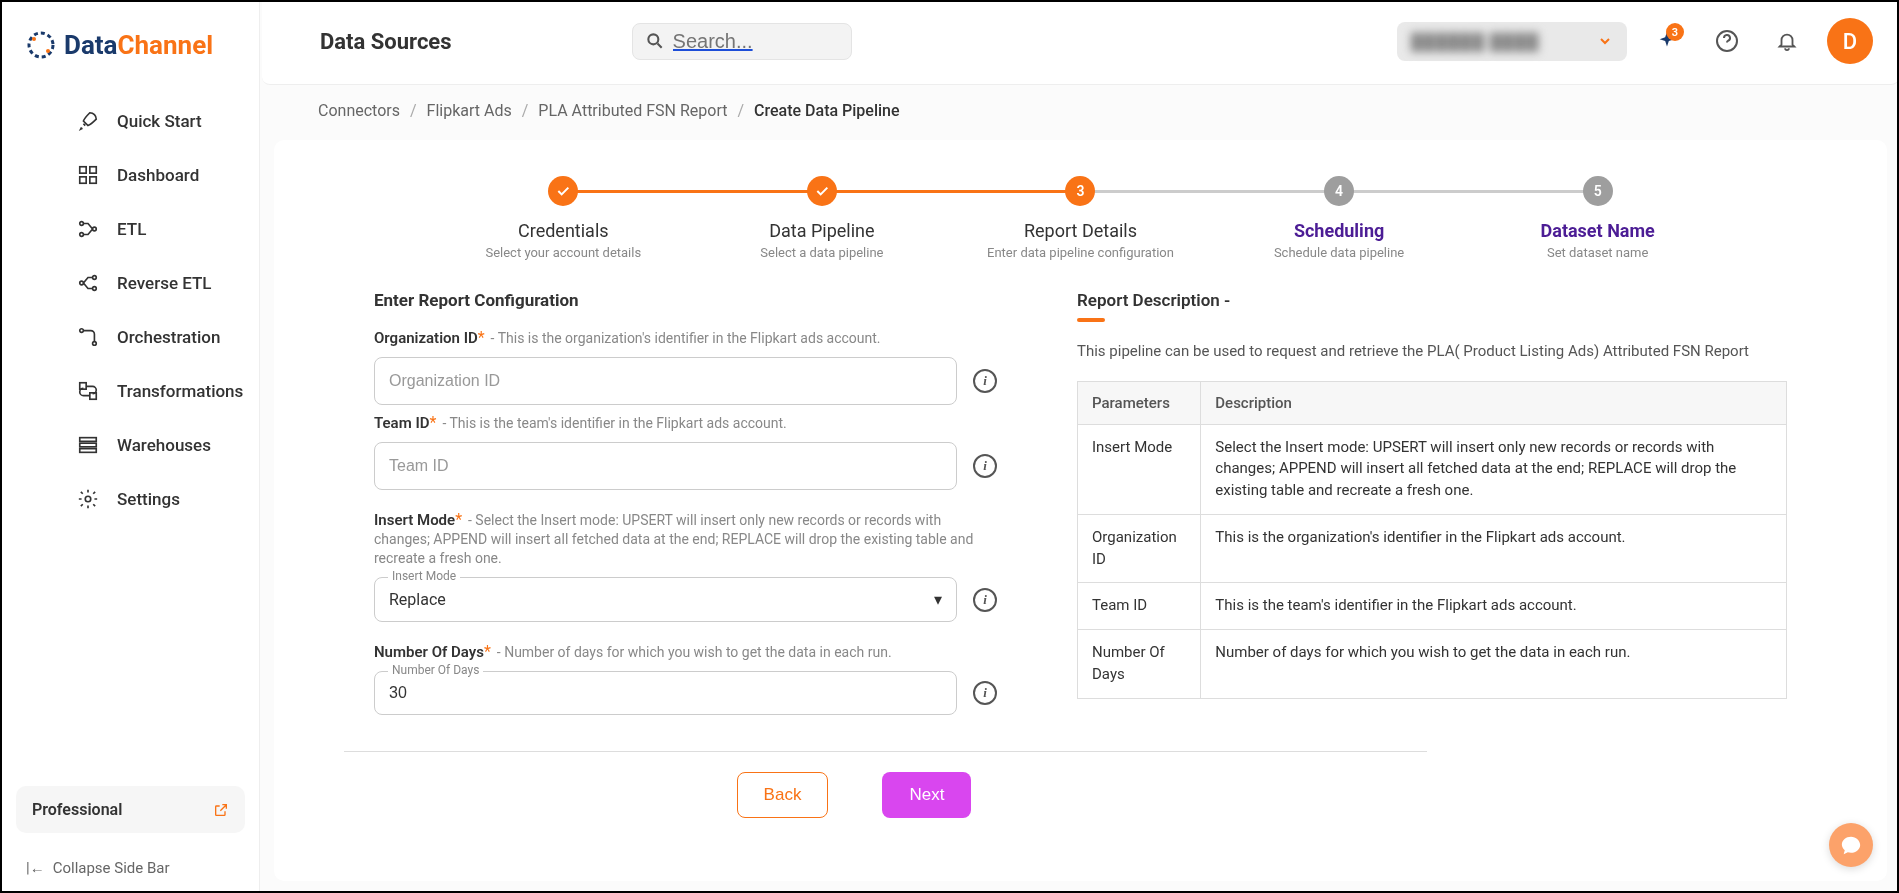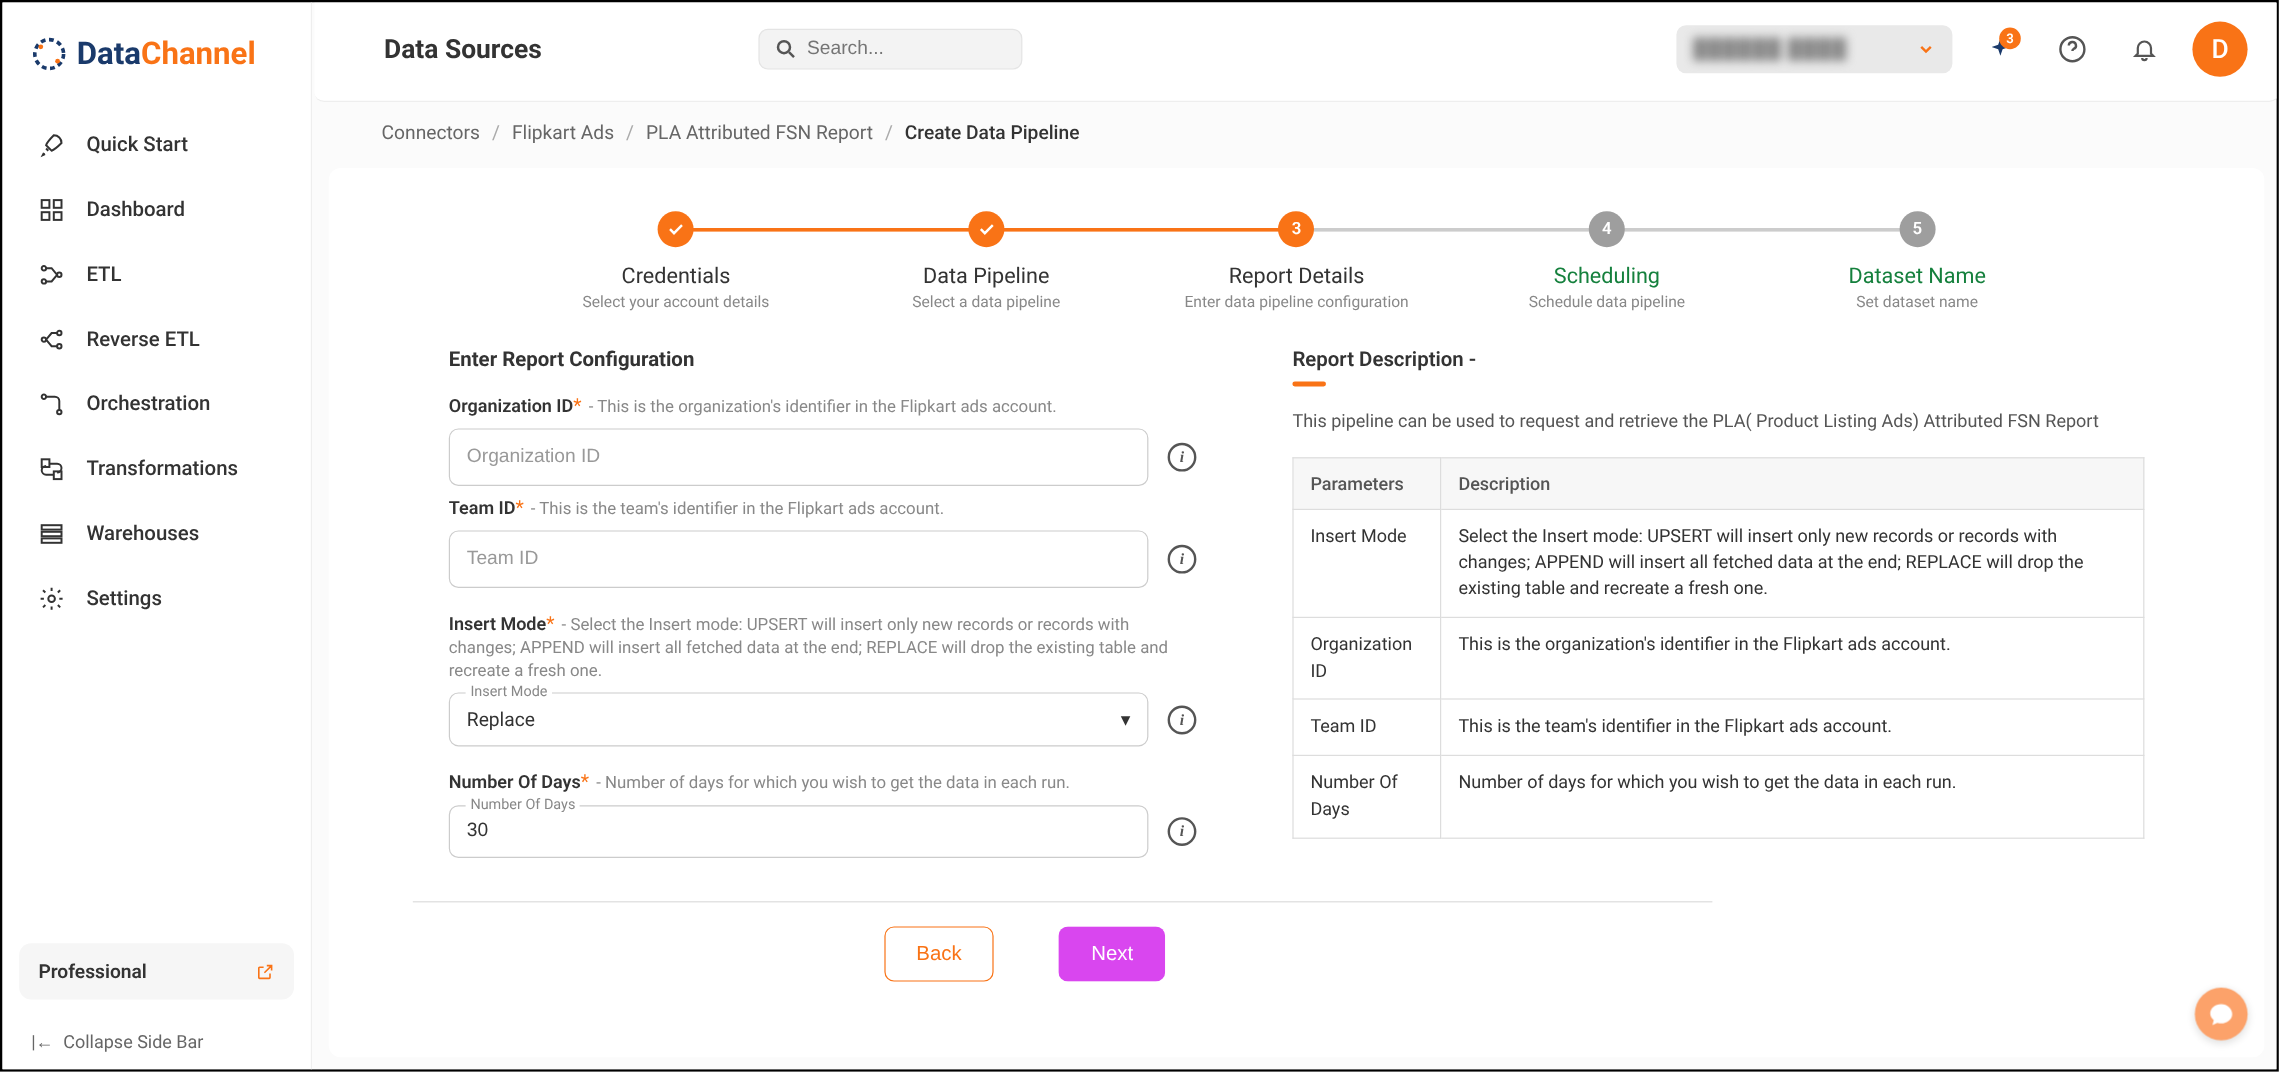--- a/index.html
+++ b/index.html
@@ -5,32 +5,32 @@
   * { box-sizing: border-box; margin: 0; padding: 0; }
   body { font-family: -apple-system, BlinkMacSystemFont, "Segoe UI", Roboto, sans-serif; background: #fff; color: #333; height: 893px; width: 1899px; overflow: hidden; border: 2px solid #000; position: relative; }
   .inner-wrap { width: 1899px; height: 893px; display:flex; }
 
   
   .sidebar { width: 258px; background: #fff; border-right: 1px solid #eee; display: flex; flex-direction: column; padding-top: 18px; }
   .logo { display: flex; align-items: center; gap: 8px; padding: 10px 24px 24px 24px; }
   .logo-text { font-size: 26px; font-weight: 700; }
   .logo-data { color: #1a3a6b; }
   .logo-chan { color: #f97316; }
-  .nav { flex:1; padding: 10px 4px; }
+  .nav { flex:1; padding: 10px 16px; margin-left: 33px; }
   .nav-item { display:flex; align-items:center; gap: 18px; padding: 16px 26px; font-size:17px; color:#333; cursor:pointer; font-weight:500; }
   .nav-icon { width:22px; height:22px; display:flex; align-items:center; justify-content:center; color:#333; }
   .plan-box { margin: 14px; padding: 14px 16px; background:#f6f6f6; border-radius:10px; display:flex; align-items:center; justify-content:space-between; font-weight:600; color:#333; font-size:16px; }
   .collapse-row { padding: 12px 24px 18px; font-size:15px; color:#666; display:flex; align-items:center; gap:8px; cursor:pointer; }
 
   
   .main { flex:1; display:flex; flex-direction:column; background:#fbfbfb; overflow:hidden; }
   .topbar { display:flex; align-items:center; padding: 16px 26px 20px 58px; background:#fff; gap: 20px; border-bottom:1px solid #eee; border-radius: 0 0 8px 8px; margin: 0 2px; }
   .page-title { font-size:22px; font-weight:700; color:#333; }
   .search-wrap { margin-left: 160px; display:flex; align-items:center; background:#f3f3f3; border:1px solid #e4e4e4; border-radius:8px; padding:6px 12px; width:220px; gap:8px; }
-  .search-input { border:none; background:transparent; outline:none; font-size:16px; color:#1d4ed8; flex:1; }
+  .search-input { border:none; background:transparent; outline:none; font-size:20px; color:#1d4ed8; flex:1;text-decoration:underline; }
   .topbar-spacer { flex:1; }
   .workspace-select { background:#e9e9e9; border-radius:8px; padding:10px 14px; display:flex; align-items:center; gap:14px; width:230px; justify-content:space-between; cursor:pointer; }
   .ws-blur { filter: blur(4px); color:#888; font-weight:600; letter-spacing:1px; }
   .icon-btn { width:40px; height:40px; display:flex; align-items:center; justify-content:center; cursor:pointer; color:#555; position:relative; }
   .badge { position:absolute; top:2px; right:3px; background:#f97316; color:#fff; border-radius:50%; width:18px; height:18px; font-size:11px; display:flex; align-items:center; justify-content:center; font-weight:600; }
   .avatar { width:46px; height:46px; border-radius:50%; background:#f97316; color:#fff; display:flex; align-items:center; justify-content:center; font-size:22px; font-weight:500; }
 
   .breadcrumb { padding: 16px 58px 10px; font-size:16px; color:#666; display:flex; gap:10px; }
   .breadcrumb a { color:#666; cursor:pointer; }
   .breadcrumb .sep { color:#aaa; }
@@ -38,21 +38,21 @@
 
   .card { background:#fff; margin: 10px 14px 14px; border-radius:10px; padding: 26px 30px 30px; flex:1; overflow:auto; }
 
   
   .stepper { display:flex; align-items:flex-start; justify-content:space-between; padding: 10px 130px 30px; position:relative; }
   .step { flex:1; display:flex; flex-direction:column; align-items:center; position:relative; }
   .step-circle { width:30px; height:30px; border-radius:50%; display:flex; align-items:center; justify-content:center; color:#fff; font-size:14px; font-weight:600; z-index:2; }
   .step.done .step-circle, .step.active .step-circle { background:#f97316; }
   .step.pending .step-circle { background:#9e9e9e; }
   .step-title { margin-top:14px; font-size:18px; color:#333; }
-  .step.pending .step-title { color:#15803d; }
+  .step.pending .step-title { color:#4c1d95;font-weight:bold; }
   .step-sub { margin-top:4px; font-size:13px; color:#888; }
   .step-line { position:absolute; top:14px; left:50%; right:-50%; height:3px; z-index:1; }
   .step:last-child .step-line { display:none; }
   .line-orange { background:#f97316; }
   .line-gray { background:#ccc; }
 
   .content-row { display:flex; gap: 80px; padding: 0 70px; }
   .form-col { flex:1; max-width: 820px; }
   .desc-col { width: 710px; }
 

